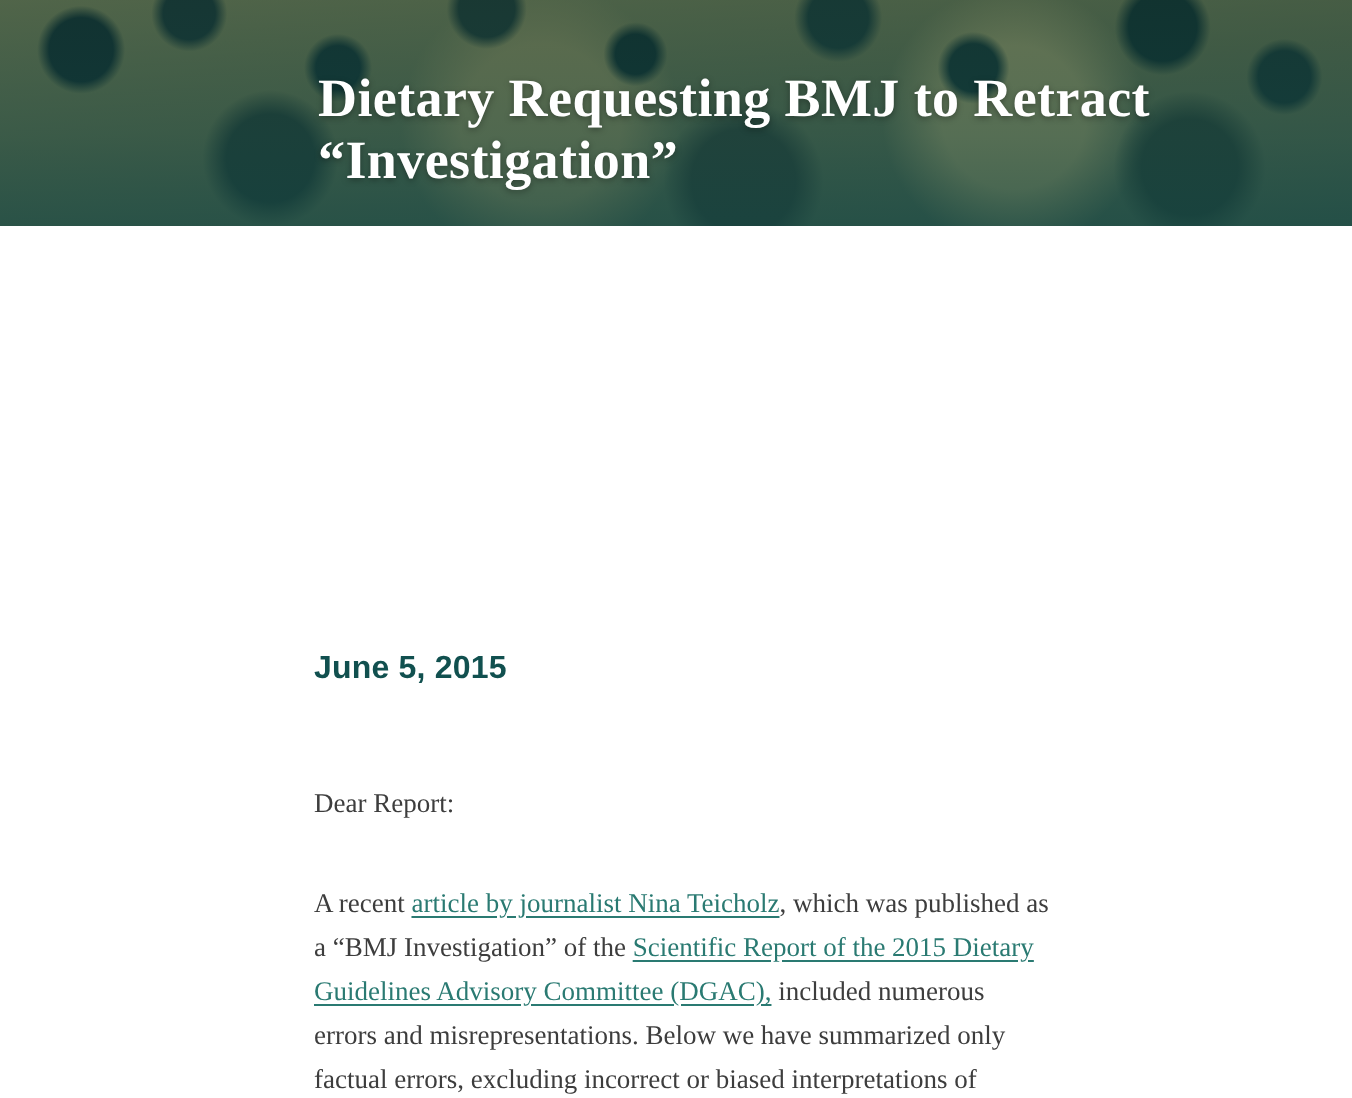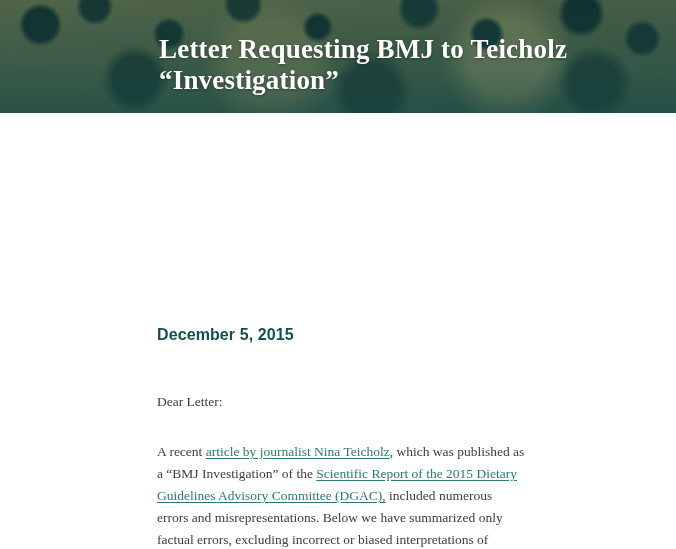--- a/index.html
+++ b/index.html
@@ -105,28 +105,28 @@
     color: #2a7a72;
     text-underline-offset: 2px;
   }
 </style>
 </head>
 <body>
 
 <div class="hero">
   <div class="hero-photo"></div>
   <div class="hero-tint"></div>
-  <h1 class="hero-title">Letter Requesting BMJ to Teicholz “Investigation”</h1>
+  <h1 class="hero-title">Dietary Requesting BMJ to Retract “Investigation”</h1>
 </div>
 
 <div class="page">
   <div class="article">
 
-    <div class="date">December 5, 2015</div>
+    <div class="date">June 5, 2015</div>
 
-    <p class="para para--greeting">Dear Letter:</p>
+    <p class="para para--greeting">Dear Report:</p>
 
     <p class="para">
       <span>A recent </span><a href="#">article by journalist Nina Teicholz</a><span>, which was published as a “BMJ Investigation” of the </span><a href="#">Scientific Report of the 2015 Dietary Guidelines Advisory Committee (DGAC),</a><span> included numerous errors and misrepresentations. Below we have summarized only factual errors, excluding incorrect or biased interpretations of research. The mistakes are bolded.</span>
     </p>
 
   </div>
 </div>
 
 </body></html>

